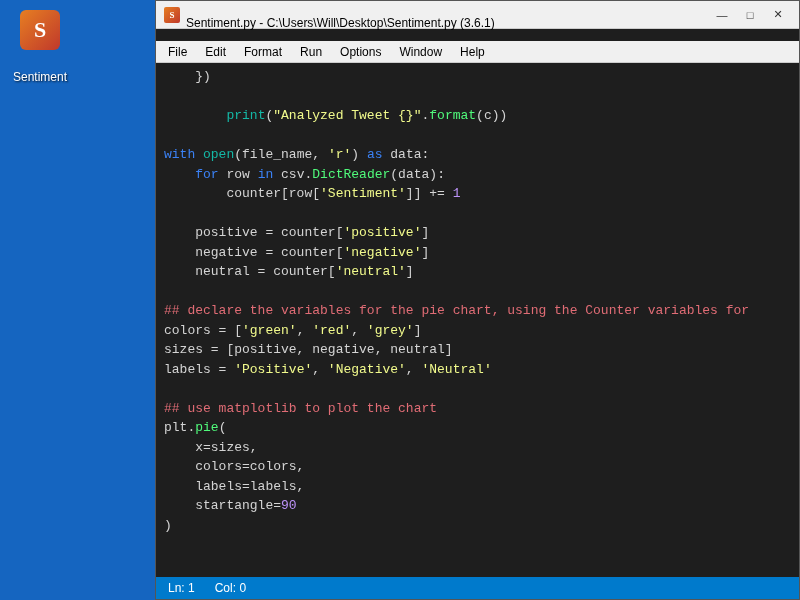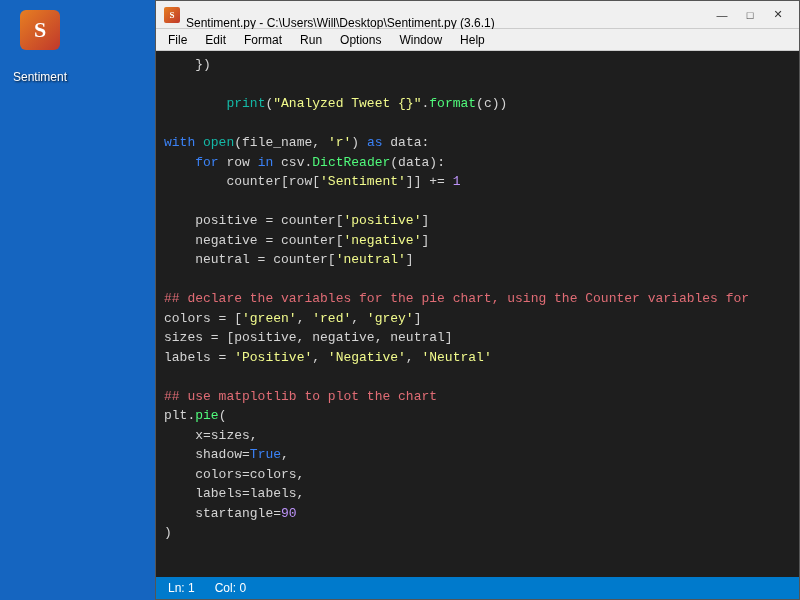--- a/index.html
+++ b/index.html
@@ -124,20 +124,21 @@
       height: 22px;
       display: flex;
       align-items: center;
       padding: 0 4px;
       font-family: Arial, sans-serif;
       font-size: 12px;
       color: #000;
       flex-shrink: 0;
       border-bottom: 1px solid #ccc;
       gap: 2px;
+      margin-top: 12px;
     }
 
     .menu-item {
       padding: 2px 8px;
       cursor: pointer;
       border-radius: 2px;
     }
 
     
     .code-container {
@@ -272,21 +273,20 @@
       <span class="line"><span class="plain">labels = </span><span class="string">'Positive'</span><span class="plain">, </span><span class="string">'Negative'</span><span class="plain">, </span><span class="string">'Neutral'</span></span>
 
       <span class="line"> </span>
 
       <span class="line"><span class="comment">## use matplotlib to plot the chart</span></span>
 
       <span class="line"><span class="plain">plt.</span><span class="method">pie</span><span class="paren">(</span></span>
 
       <span class="line"><span class="plain">    x=sizes,</span></span>
 
-      <span class="line"><span class="plain">    shadow=</span><span class="kw">True</span><span class="plain">,</span></span>
 
       <span class="line"><span class="plain">    colors=colors,</span></span>
 
       <span class="line"><span class="plain">    labels=labels,</span></span>
 
       <span class="line"><span class="plain">    startangle=</span><span class="num">90</span></span>
 
       <span class="line"><span class="plain">)</span></span>
 
       <span class="line"> </span>

